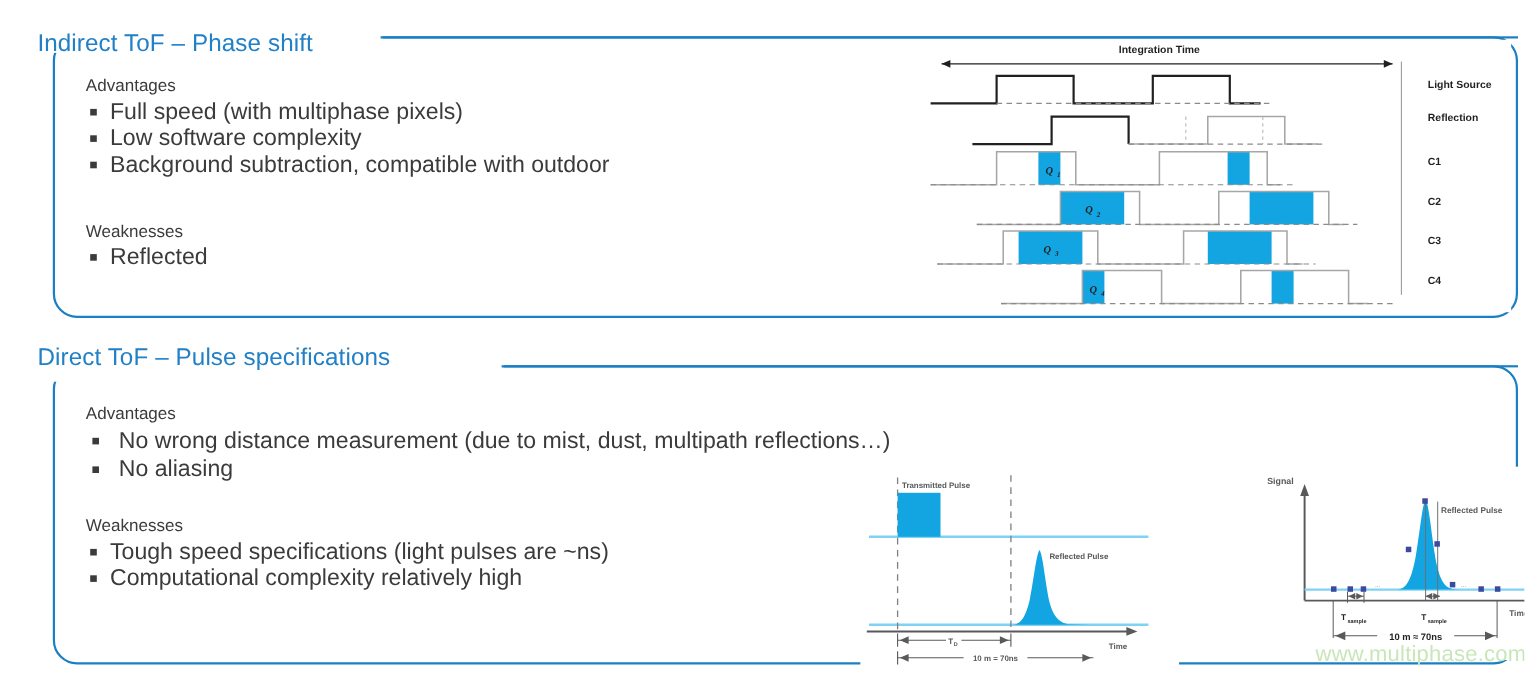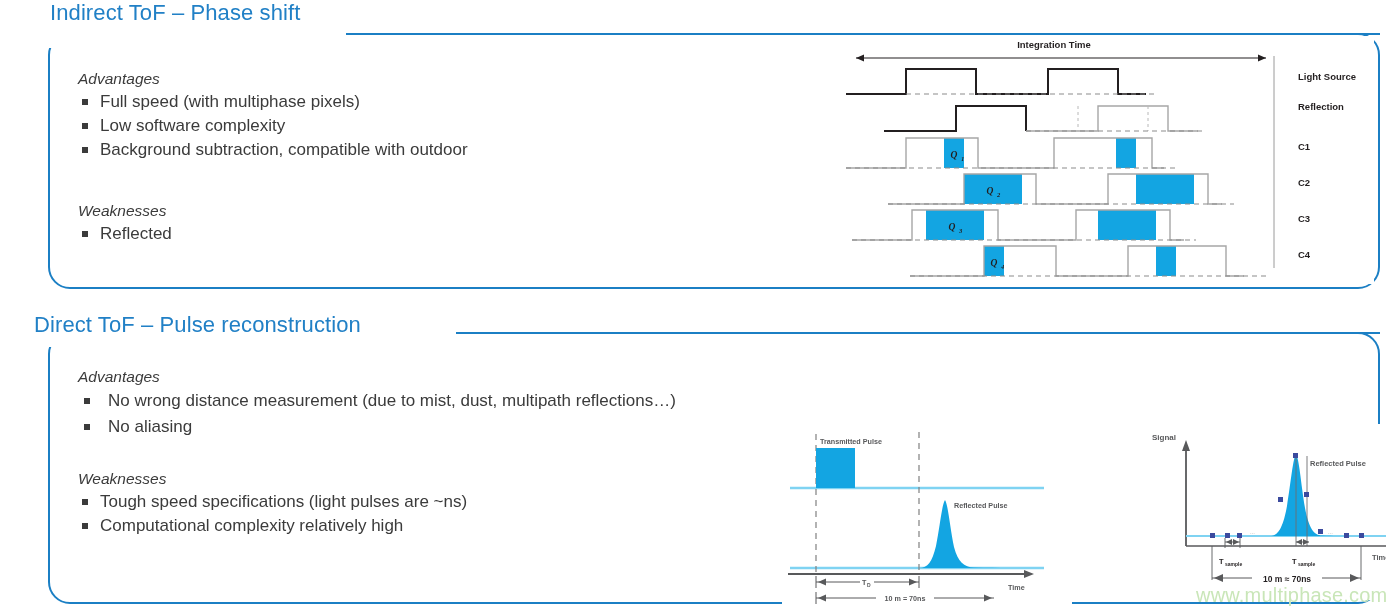--- a/index.html
+++ b/index.html
@@ -48,26 +48,25 @@
     border-top: 2px solid #1B7FC4;
   }
 
   
   .blk { position: absolute; z-index: 3; }
   .head {
     font-size: 15.5px;
     color: #3b3b3b;
     line-height: 22px;
     white-space: nowrap;
-    font-style: italic;
   }
   .bullets { list-style: none; margin: 0; padding: 0; }
   .bullets li {
     position: relative;
-    font-size: 17px;
+    font-size: 21px;
     color: #3b3b3b;
     line-height: 24px;
     white-space: nowrap;
     padding-left: 22px;
   }
   .bullets li::before {
     content: "";
     position: absolute;
     left: 4px; top: 9px;
     width: 6px; height: 6px;
@@ -93,21 +92,21 @@
 <body>
 
 <div id="stage">
 
   <div class="section">
 
     <div class="panel" style="left:48px; top:33px; width:1332px; height:256px;"></div>
 
     <div class="title-mask" style="left:28px; top:18px; width:318px; height:30px;"></div>
 
-    <div class="sec-title" style="left:34px; top:0;margin-left:16px;">Indirect ToF – Phase shift</div>
+    <div class="sec-title" style="left:34px; top:26px;">Indirect ToF – Phase shift</div>
 
     <div class="title-rule" style="left:348px; top:33px; width:1032px;"></div>
 
     <div class="blk" style="left:78px; top:68px;">
       <div class="head">Advantages</div>
       <ul class="bullets">
         <li>Full speed (with multiphase pixels)</li>
         <li>Low software complexity</li>
         <li>Background subtraction, compatible with outdoor</li>
       </ul>
@@ -194,21 +193,21 @@
       </svg>
     </div>
   </div>
 
   <div class="section">
 
     <div class="panel" style="left:48px; top:332px; width:1332px; height:272px;"></div>
 
     <div class="title-mask" style="left:28px; top:317px; width:428px; height:30px;"></div>
 
-    <div class="sec-title" style="left:34px; top:312px;">Direct ToF – Pulse reconstruction</div>
+    <div class="sec-title" style="left:34px; top:312px;">Direct ToF – Pulse specifications</div>
 
     <div class="title-rule" style="left:458px; top:332px; width:922px;"></div>
 
     <div class="blk" style="left:78px; top:366px;">
       <div class="head">Advantages</div>
       <ul class="bullets wide">
         <li>No wrong distance measurement  (due to mist, dust, multipath reflections…)</li>
         <li>No aliasing</li>
       </ul>
     </div>

